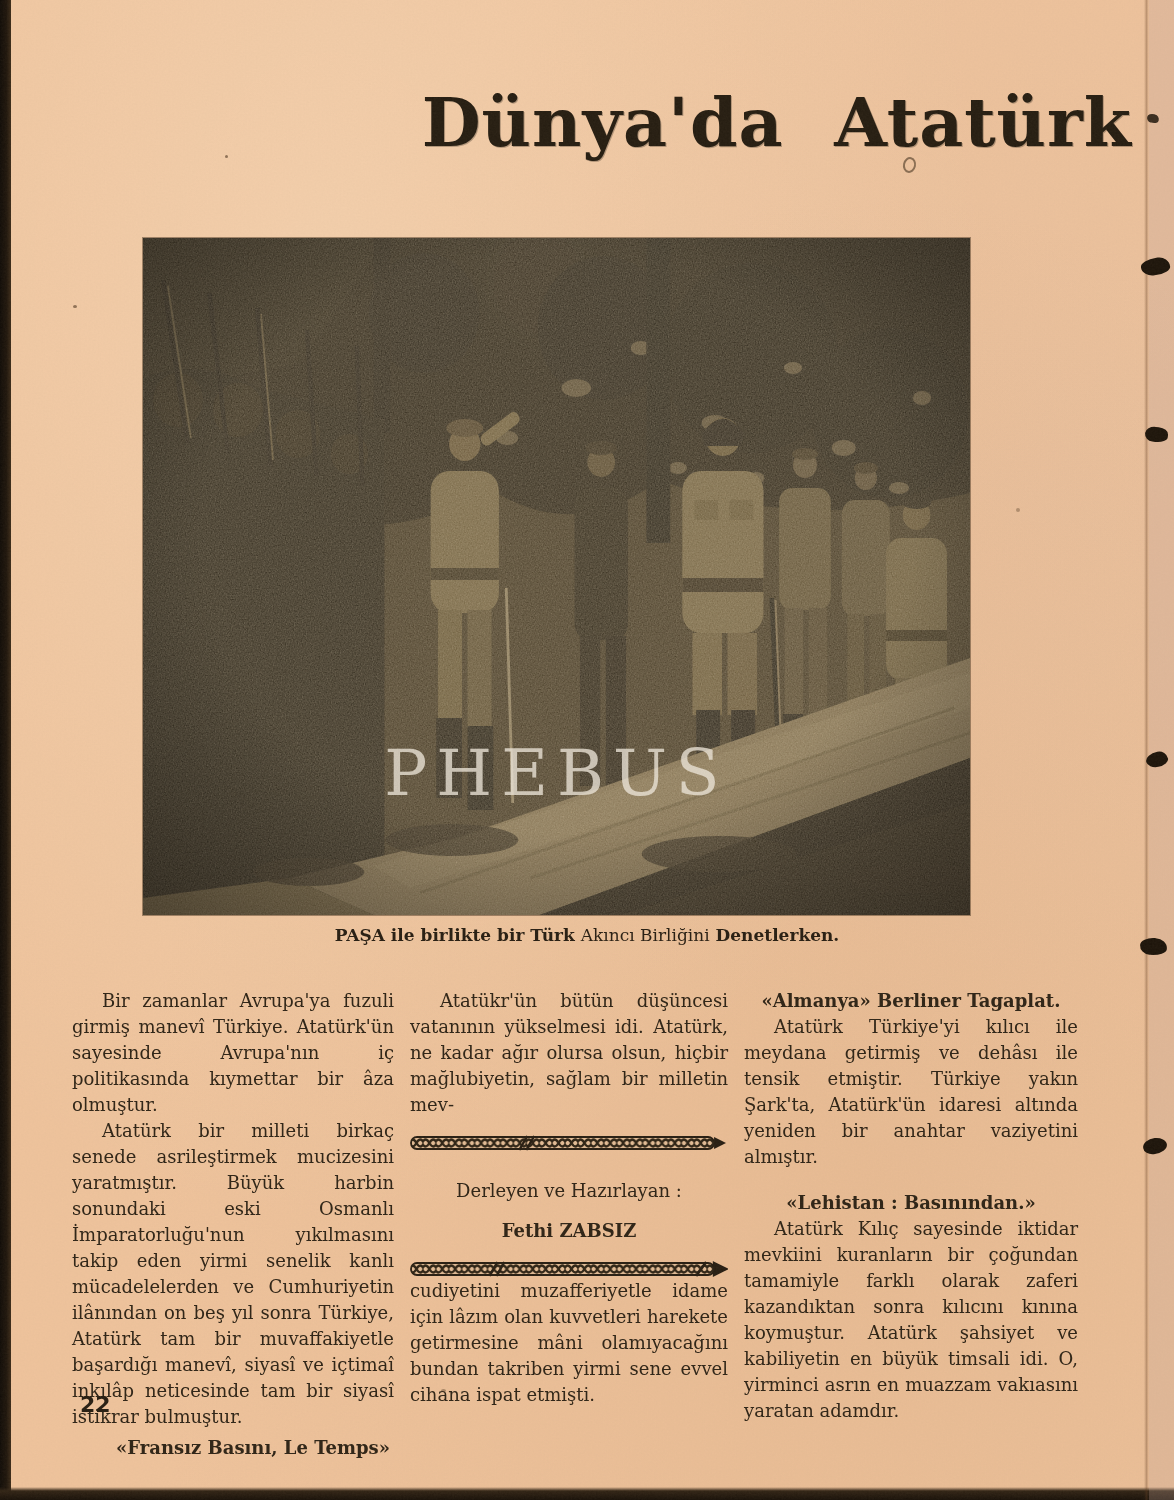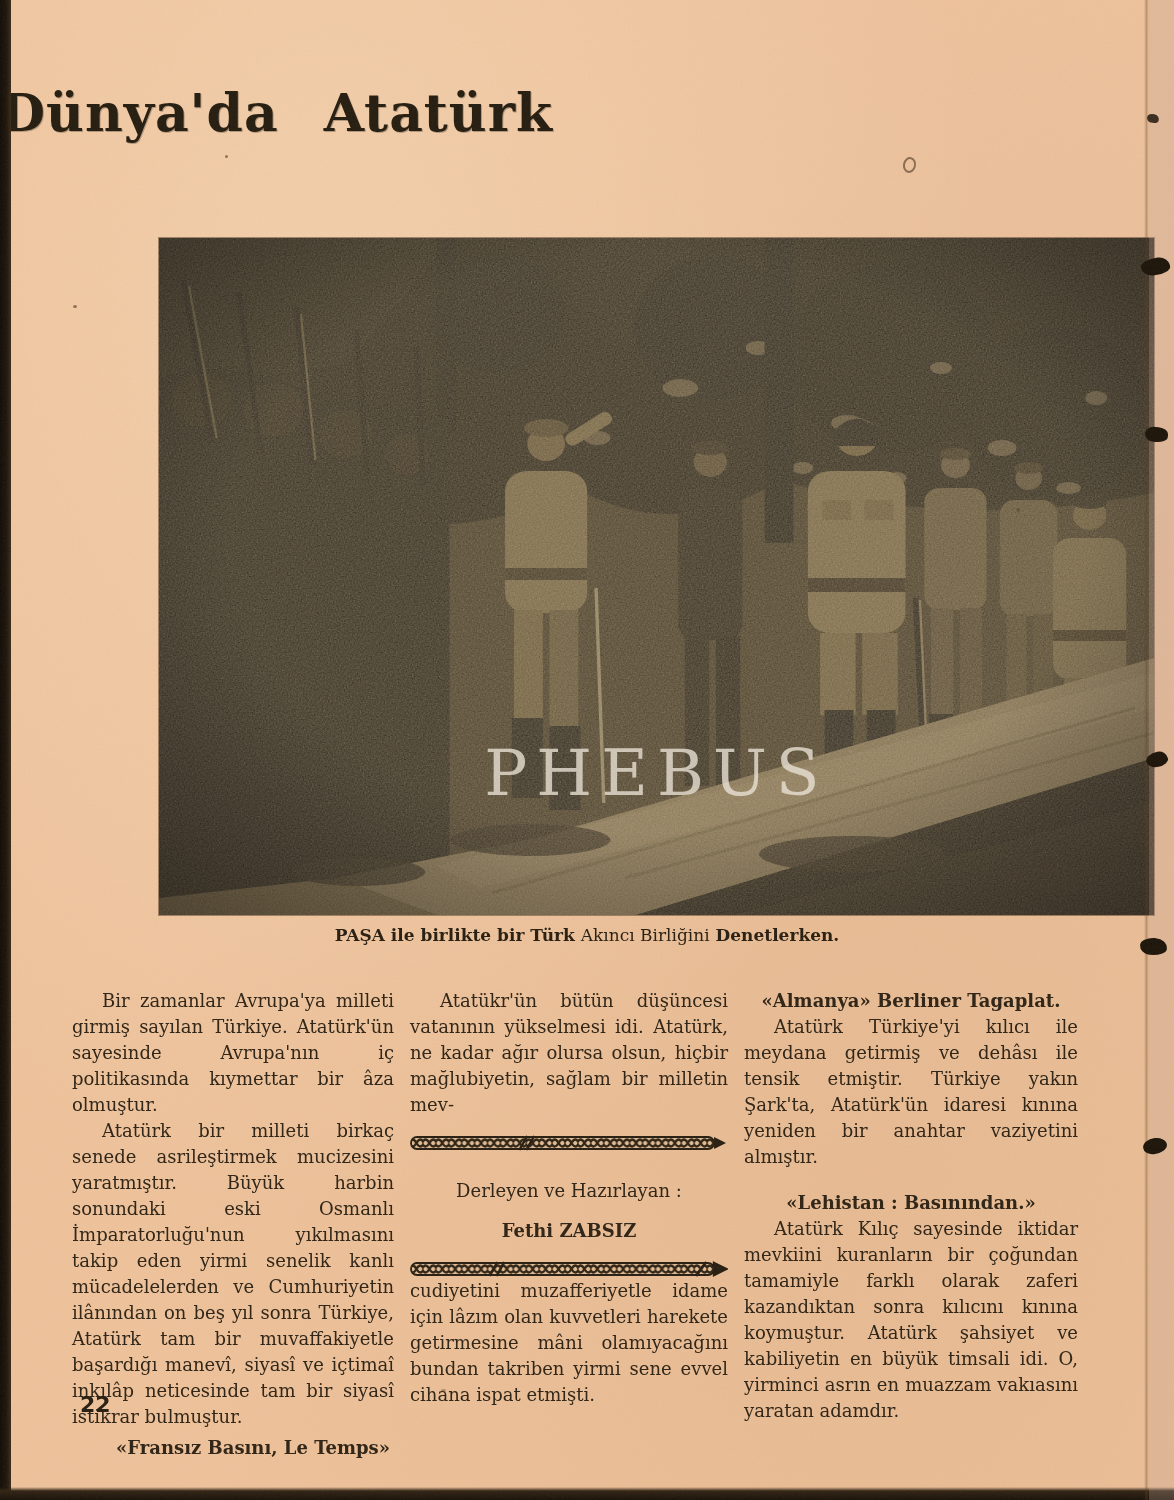--- a/index.html
+++ b/index.html
@@ -32,28 +32,28 @@
   .speck{position:absolute;background:rgba(60,38,18,0.55);border-radius:50%;}
   .s1{left:73px;top:305px;width:4px;height:3px;}
   .s2{left:225px;top:155px;width:3px;height:3px;}
   .s3{left:1016px;top:508px;width:4px;height:4px;opacity:.6;}
   .s4{left:441px;top:1389px;width:5px;height:3px;opacity:.7;}
   .title-mark{position:absolute;left:903px;top:157px;width:9px;height:12px;
     border:2px solid rgba(52,36,18,0.55);border-radius:50%;transform:rotate(12deg);}
 
   
   .title{
-    position:absolute;left:0;top:82px;width:1120px;text-align:left;
-    font-size:52px;font-weight:bold;color:#221a0f;
+    position:absolute;left:12px;top:82px;width:1120px;text-align:right;
+    font-size:68px;font-weight:bold;color:#221a0f;
     letter-spacing:1px;word-spacing:26px;
     text-shadow:1px 1px 0 rgba(34,26,15,0.30);
   }
 
   
-  .photo{position:absolute;left:159px;top:238px;width:995px;height:677px;
+  .photo{position:absolute;left:143px;top:238px;width:827px;height:677px;
     background:#46371f;outline:1px solid rgba(55,38,20,0.45);}
   .photo svg{position:absolute;left:0;top:0;width:100%;height:100%;display:block;}
   .watermark{
     position:absolute;left:0;top:498px;width:100%;text-align:center;
     font-size:64px;letter-spacing:9px;color:rgba(238,232,220,0.78);
     font-family:"DejaVu Serif","Liberation Serif",serif;font-weight:normal;
   }
 
   
   .caption{position:absolute;left:100px;top:924px;width:974px;text-align:center;
@@ -228,21 +228,21 @@
     <div class="watermark">PHEBUS</div>
   </div>
 
   <div class="caption">
     <div class="line"><span>PAŞA ile birlikte bir Türk </span><span class="cap-light">Akıncı Birliğini</span><span> Denetlerken.</span></div>
   </div>
 
   <div class="columns">
 
     <div class="col col1">
-      <p>Bir zamanlar Avrupa'ya milleti girmiş sayılan Türkiye. Atatürk'ün sayesinde Avrupa'nın iç politikasında kıymettar bir âza olmuştur.</p>
+      <p>Bir zamanlar Avrupa'ya fuzuli girmiş manevî Türkiye. Atatürk'ün sayesinde Avrupa'nın iç politikasında kıymettar bir âza olmuştur.</p>
       <p class="mt30">Atatürk bir milleti birkaç senede asrileştirmek mucizesini yaratmıştır. Büyük harbin sonundaki eski Osmanlı İmparatorluğu'nun yıkılmasını takip eden yirmi senelik kanlı mücadelelerden ve Cumhuriyetin ilânından on beş yıl sonra Türkiye, Atatürk tam bir muvaffakiyetle başardığı manevî, siyasî ve içtimaî inkılâp neticesinde tam bir siyasî istikrar bulmuştur.</p>
       <div class="src mt10">«Fransız Basını, Le Temps»</div>
     </div>
 
     <div class="col col2">
       <p>Atatükr'ün bütün düşüncesi vatanının yükselmesi idi. Atatürk, ne kadar ağır olursa olsun, hiçbir mağlubiyetin, sağlam bir milletin mev-</p>
       <svg class="rule" viewBox="0 0 320 18" preserveAspectRatio="none">
         <defs>
           <pattern id="braidA" width="13" height="18" patternUnits="userSpaceOnUse">
             <path d="M-1 9 Q 2.5 2, 6.5 9 Q 10.5 16, 14 9" fill="none" stroke="#2b2113" stroke-width="2.4"></path>
@@ -266,21 +266,21 @@
         <rect x="1" y="3" width="305" height="12" rx="6" fill="#e4bd96" stroke="#241b10" stroke-width="1.8"></rect>
         <rect x="1" y="3" width="305" height="12" rx="6" fill="url(#braidB)"></rect>
         <path d="M88 2 L80 16 M95 2 L87 16" stroke="#241b10" stroke-width="2.5"></path>
         <path d="M298 2 L288 16 M306 3 L318 9 L306 15 Z" stroke="#241b10" stroke-width="2.5" fill="#241b10"></path>
       </svg>
       <p class="p-noindent mt20">cudiyetini muzafferiyetle idame için lâzım olan kuvvetleri harekete getirmesine mâni olamıyacağını bundan takriben yirmi sene evvel cihana ispat etmişti.</p>
     </div>
 
     <div class="col col3">
       <div class="head-center">«Almanya» Berliner Tagaplat.</div>
-      <p>Atatürk Türkiye'yi kılıcı ile meydana getirmiş ve dehâsı ile tensik etmiştir. Türkiye yakın Şark'ta, Atatürk'ün idaresi kınına yeniden bir anahtar vaziyetini almıştır.</p>
+      <p>Atatürk Türkiye'yi kılıcı ile meydana getirmiş ve dehâsı ile tensik etmiştir. Türkiye yakın Şark'ta, Atatürk'ün idaresi altında yeniden bir anahtar vaziyetini almıştır.</p>
       <div class="head-center mt20">«Lehistan : Basınından.»</div>
       <p class="mt26">Atatürk Kılıç sayesinde iktidar mevkiini kuranların bir çoğundan tamamiyle farklı olarak zaferi kazandıktan sonra kılıcını kınına koymuştur. Atatürk şahsiyet ve kabiliyetin en büyük timsali idi. O, yirminci asrın en muazzam vakıasını yaratan adamdır.</p>
     </div>
 
   </div>
 
   <div class="pagenum">22</div>
 
   <div class="edge-left"></div>
   <div class="edge-bottom"></div>

